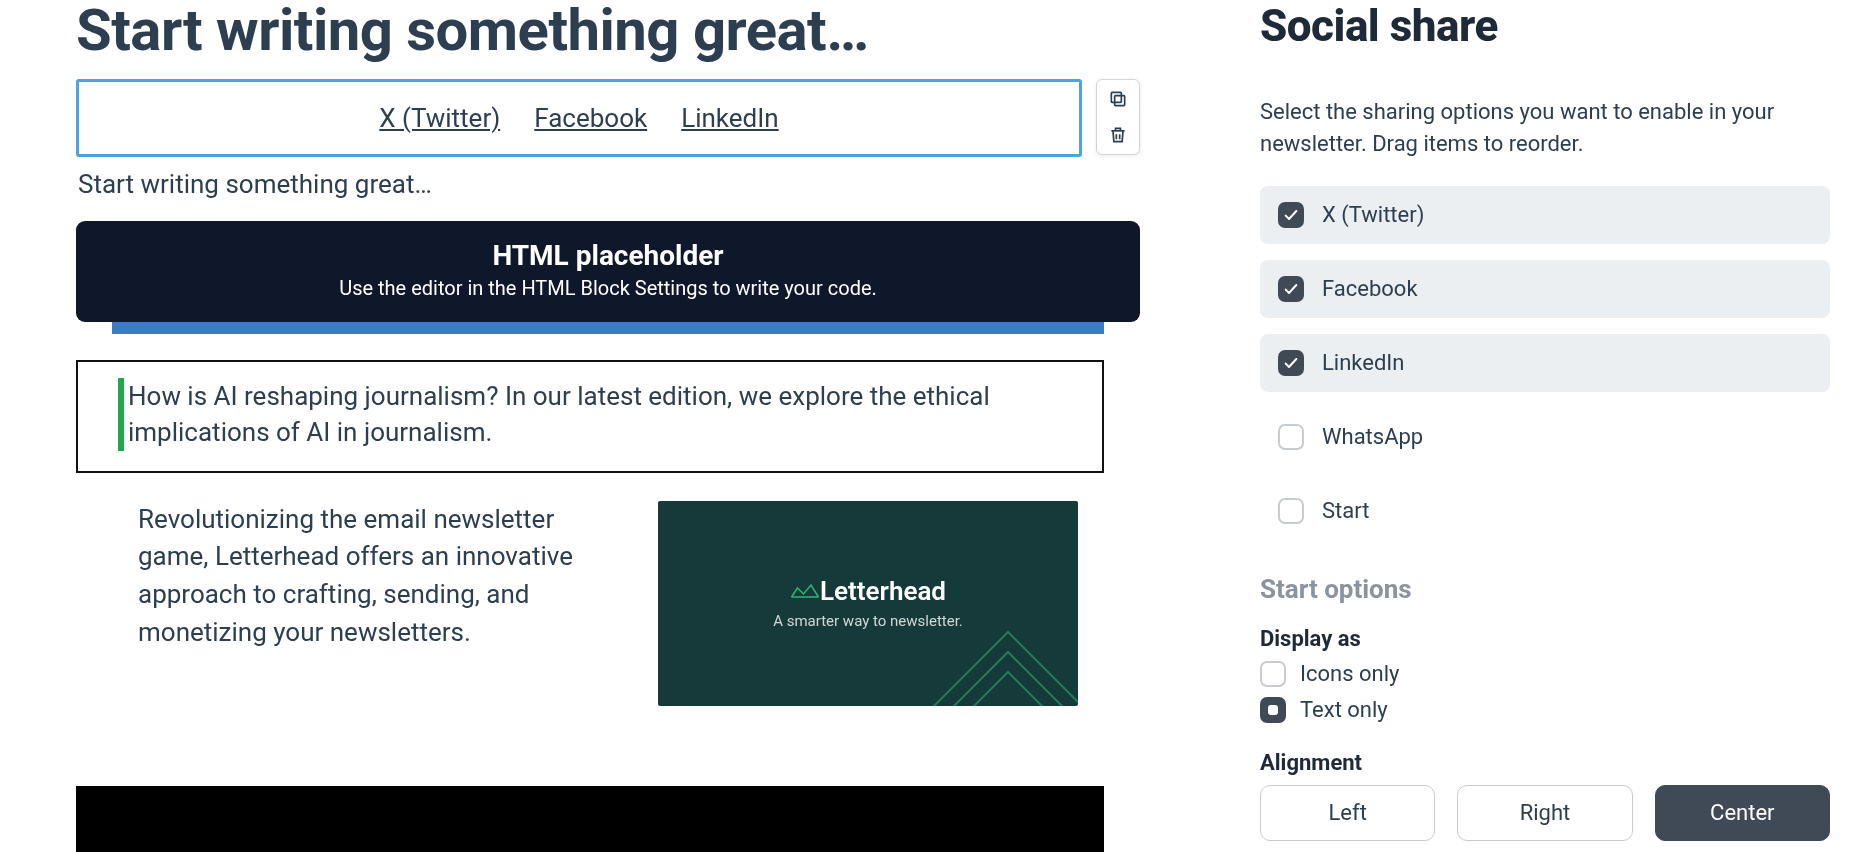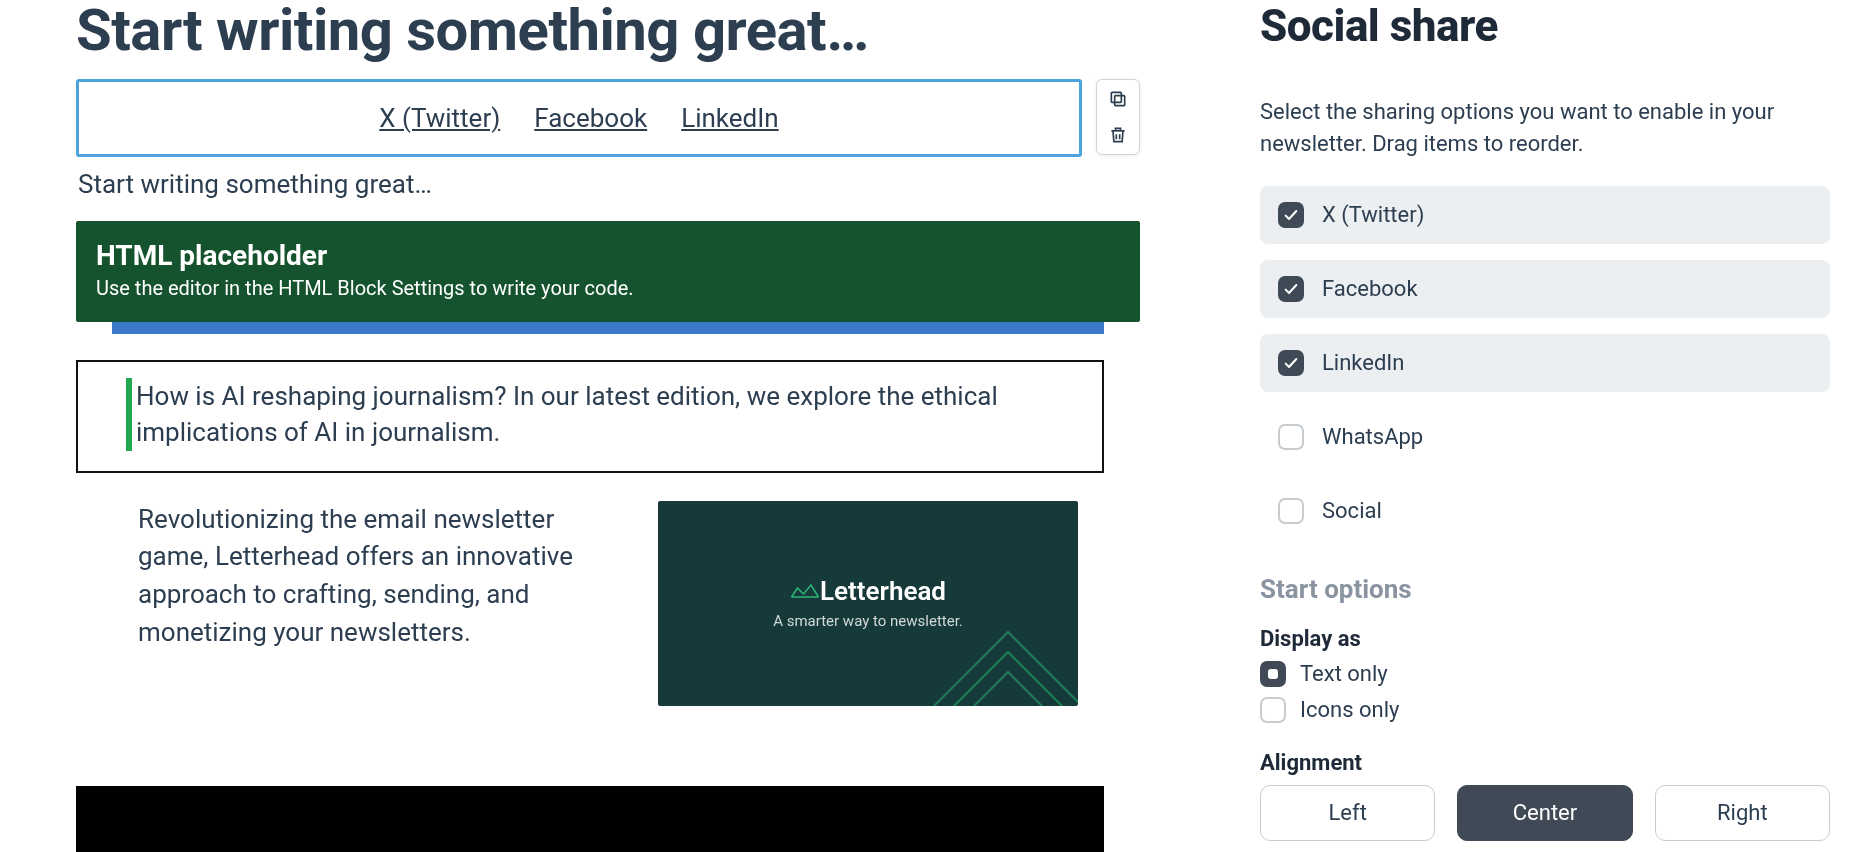--- a/index.html
+++ b/index.html
@@ -81,45 +81,45 @@
   .tool-icon svg { width: 20px; height: 20px; }
 
   .body-line {
     font-size: 26px;
     color: #2c3e50;
     margin-bottom: 22px;
     margin-left: 2px;
   }
 
   .html-placeholder {
-    background: #14532d;
+    background: #0f172a;
     color: #fff;
-    text-align: left;
+    text-align: center;
     padding: 18px 20px 22px 20px;
-    border-radius: 2px;
+    border-radius: 9px;
   }
   .html-placeholder .ph-title {
     font-size: 28px;
     font-weight: 700;
     margin-bottom: 4px;
   }
   .html-placeholder .ph-sub {
     font-size: 20px;
     font-weight: 400;
   }
   .blue-bar {
     height: 12px;
     background: #3a7ac9;
     margin: 0 36px 26px 36px;
   }
 
   .quote-block {
     border: 2px solid #111;
     margin: 0 36px 28px 0;
-    padding: 16px 20px 20px 12px;
+    padding: 16px 20px 20px 4px;
     display: flex;
   }
   .quote-accent {
     width: 6px;
     background: #1fa84e;
     margin-left: 36px;
   }
   .quote-text {
     font-size: 26px;
     line-height: 1.4;
@@ -371,36 +371,36 @@
             </svg>
           </span>
         <span>LinkedIn</span>
       </div>
       <div class="opt-row">
         <span class="chk off"></span>
         <span>WhatsApp</span>
       </div>
       <div class="opt-row">
         <span class="chk off"></span>
-        <span>Social</span>
+        <span>Start</span>
       </div>
     </div>
 
     <div class="section-sub">Start options</div>
 
     <div class="setting-label">Display as</div>
+    <div class="radio-row">
+      <span class="radio off"></span>
+      <span>Icons only</span>
+    </div>
     <div class="radio-row">
       <span class="radio on"></span>
       <span>Text only</span>
     </div>
-    <div class="radio-row">
-      <span class="radio off"></span>
-      <span>Icons only</span>
-    </div>
 
     <div class="setting-label" style="margin-top:27px">Alignment</div>
     <div class="align-group">
       <div class="align-btn">Left</div>
+      <div class="align-btn">Right</div>
       <div class="align-btn active">Center</div>
-      <div class="align-btn">Right</div>
     </div>
   </div>
 </div>
 
 </body></html>

